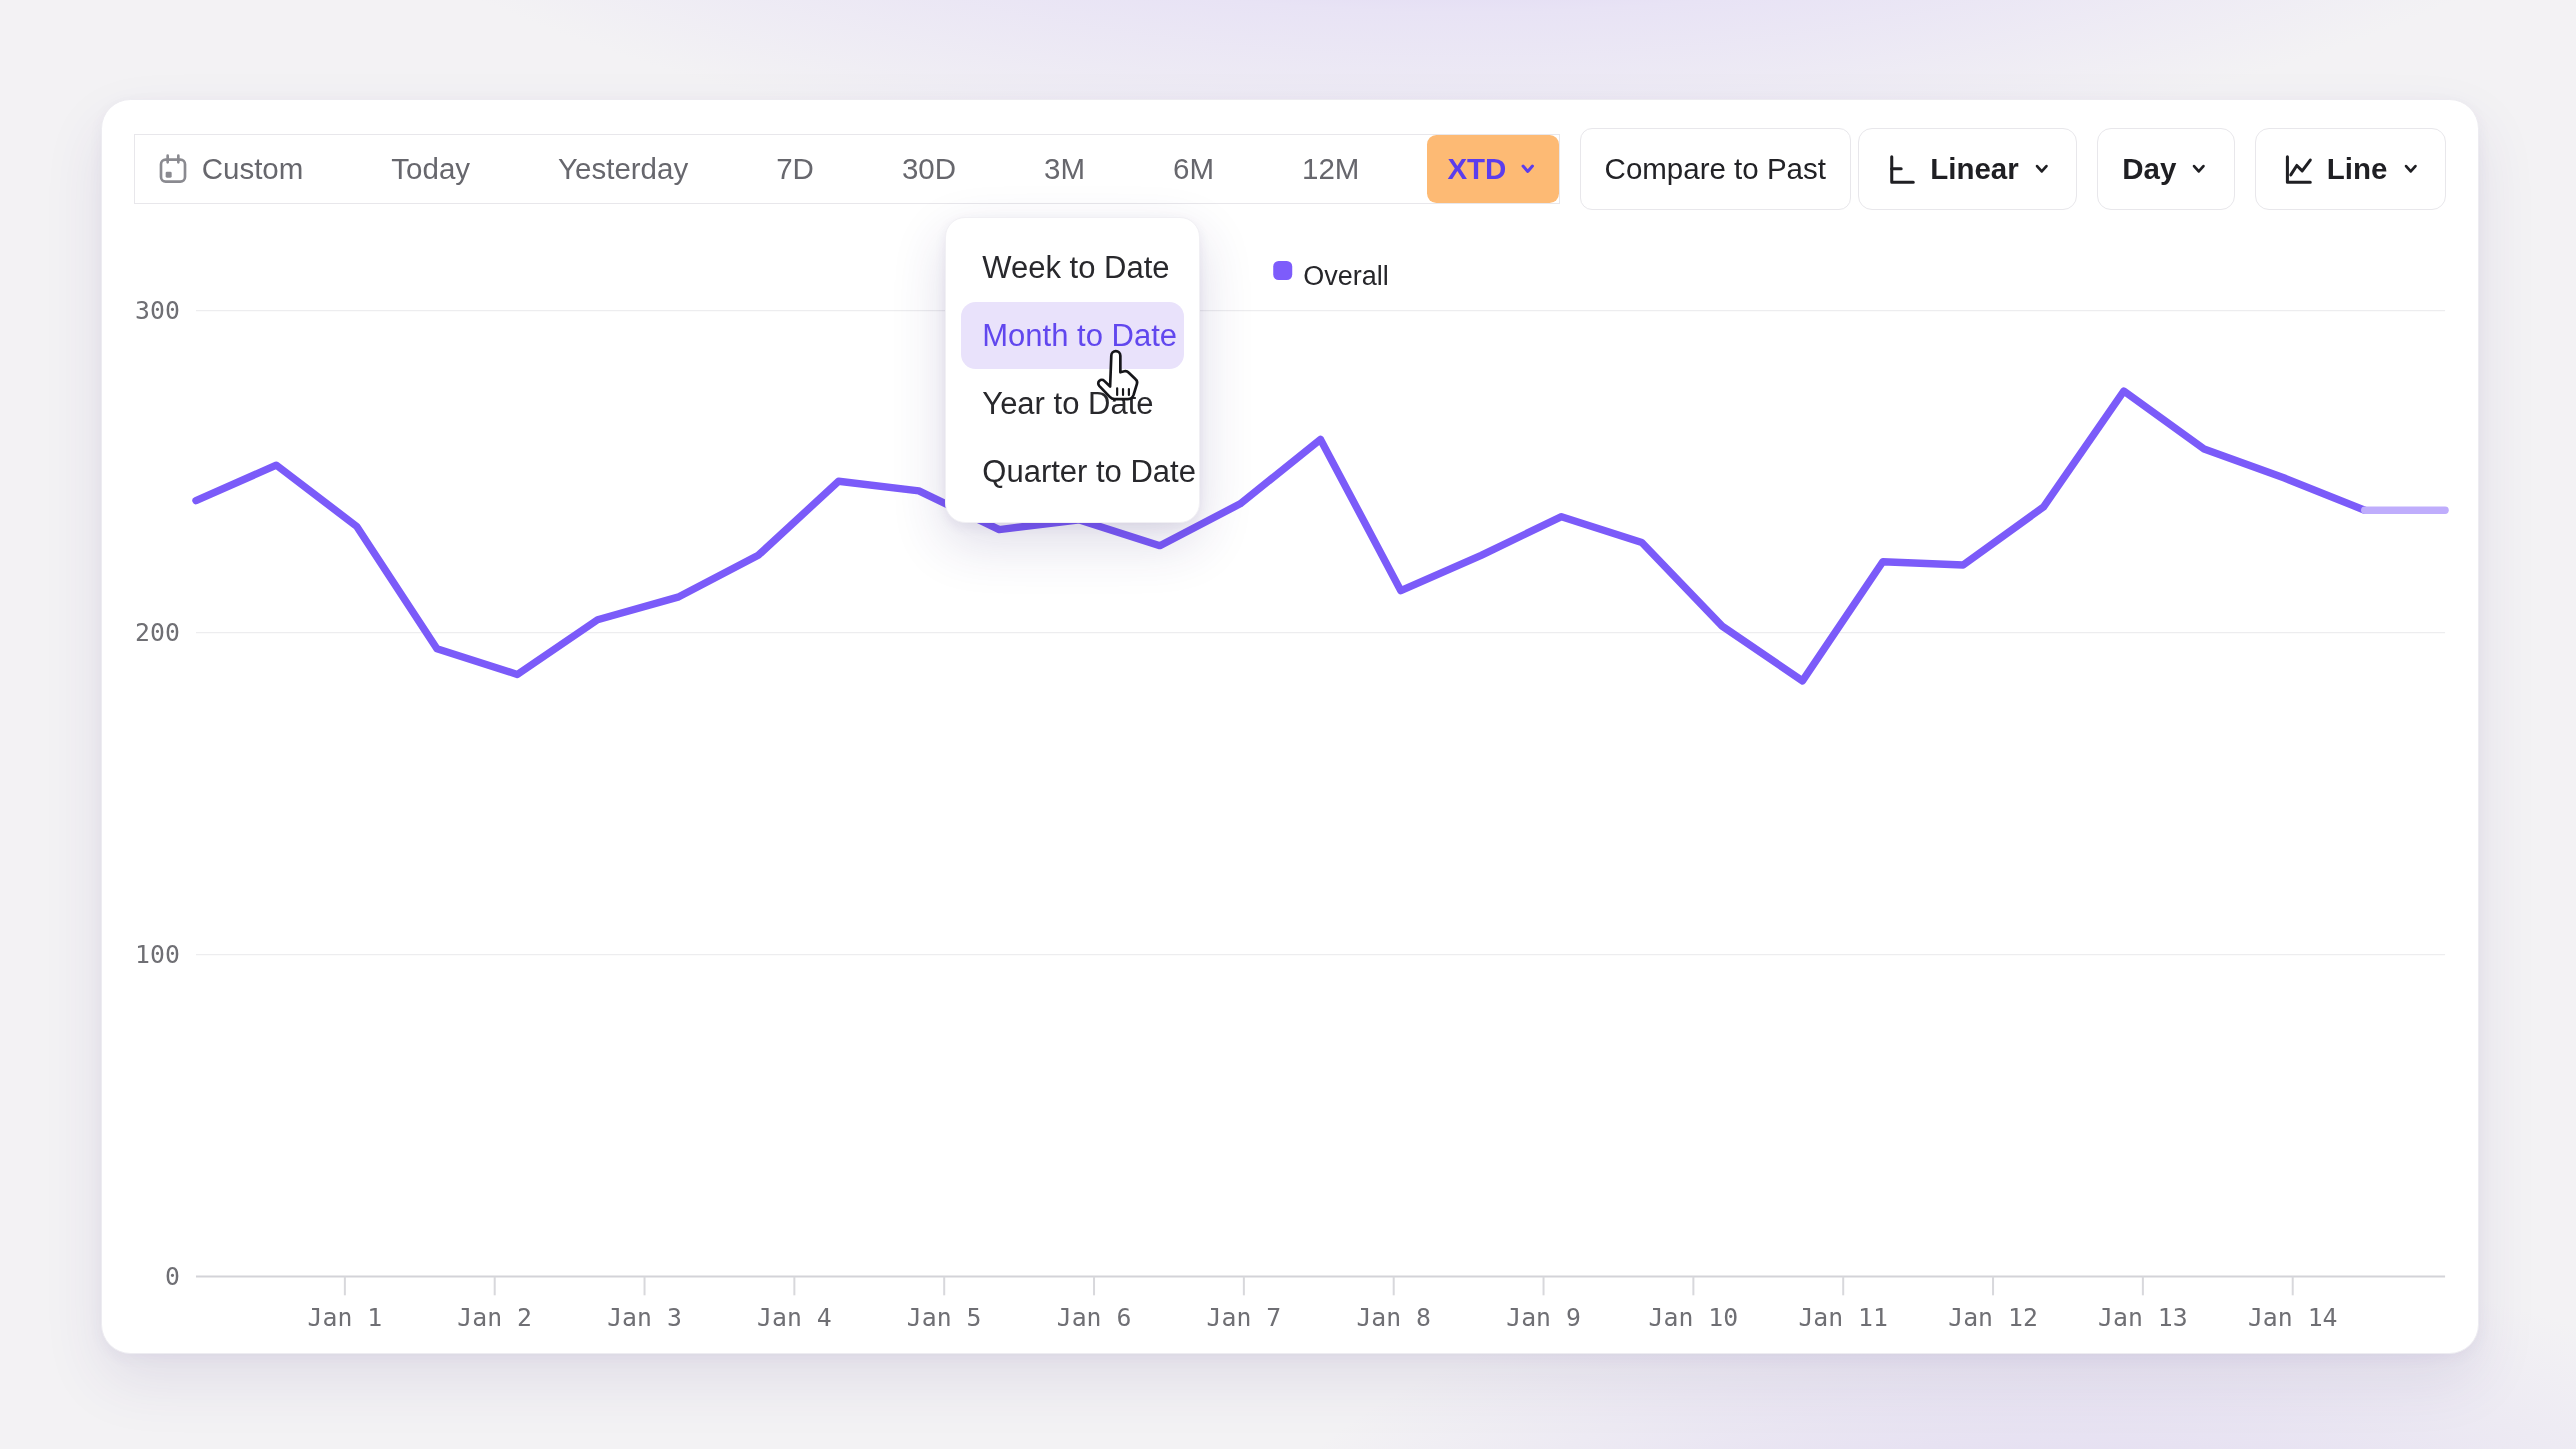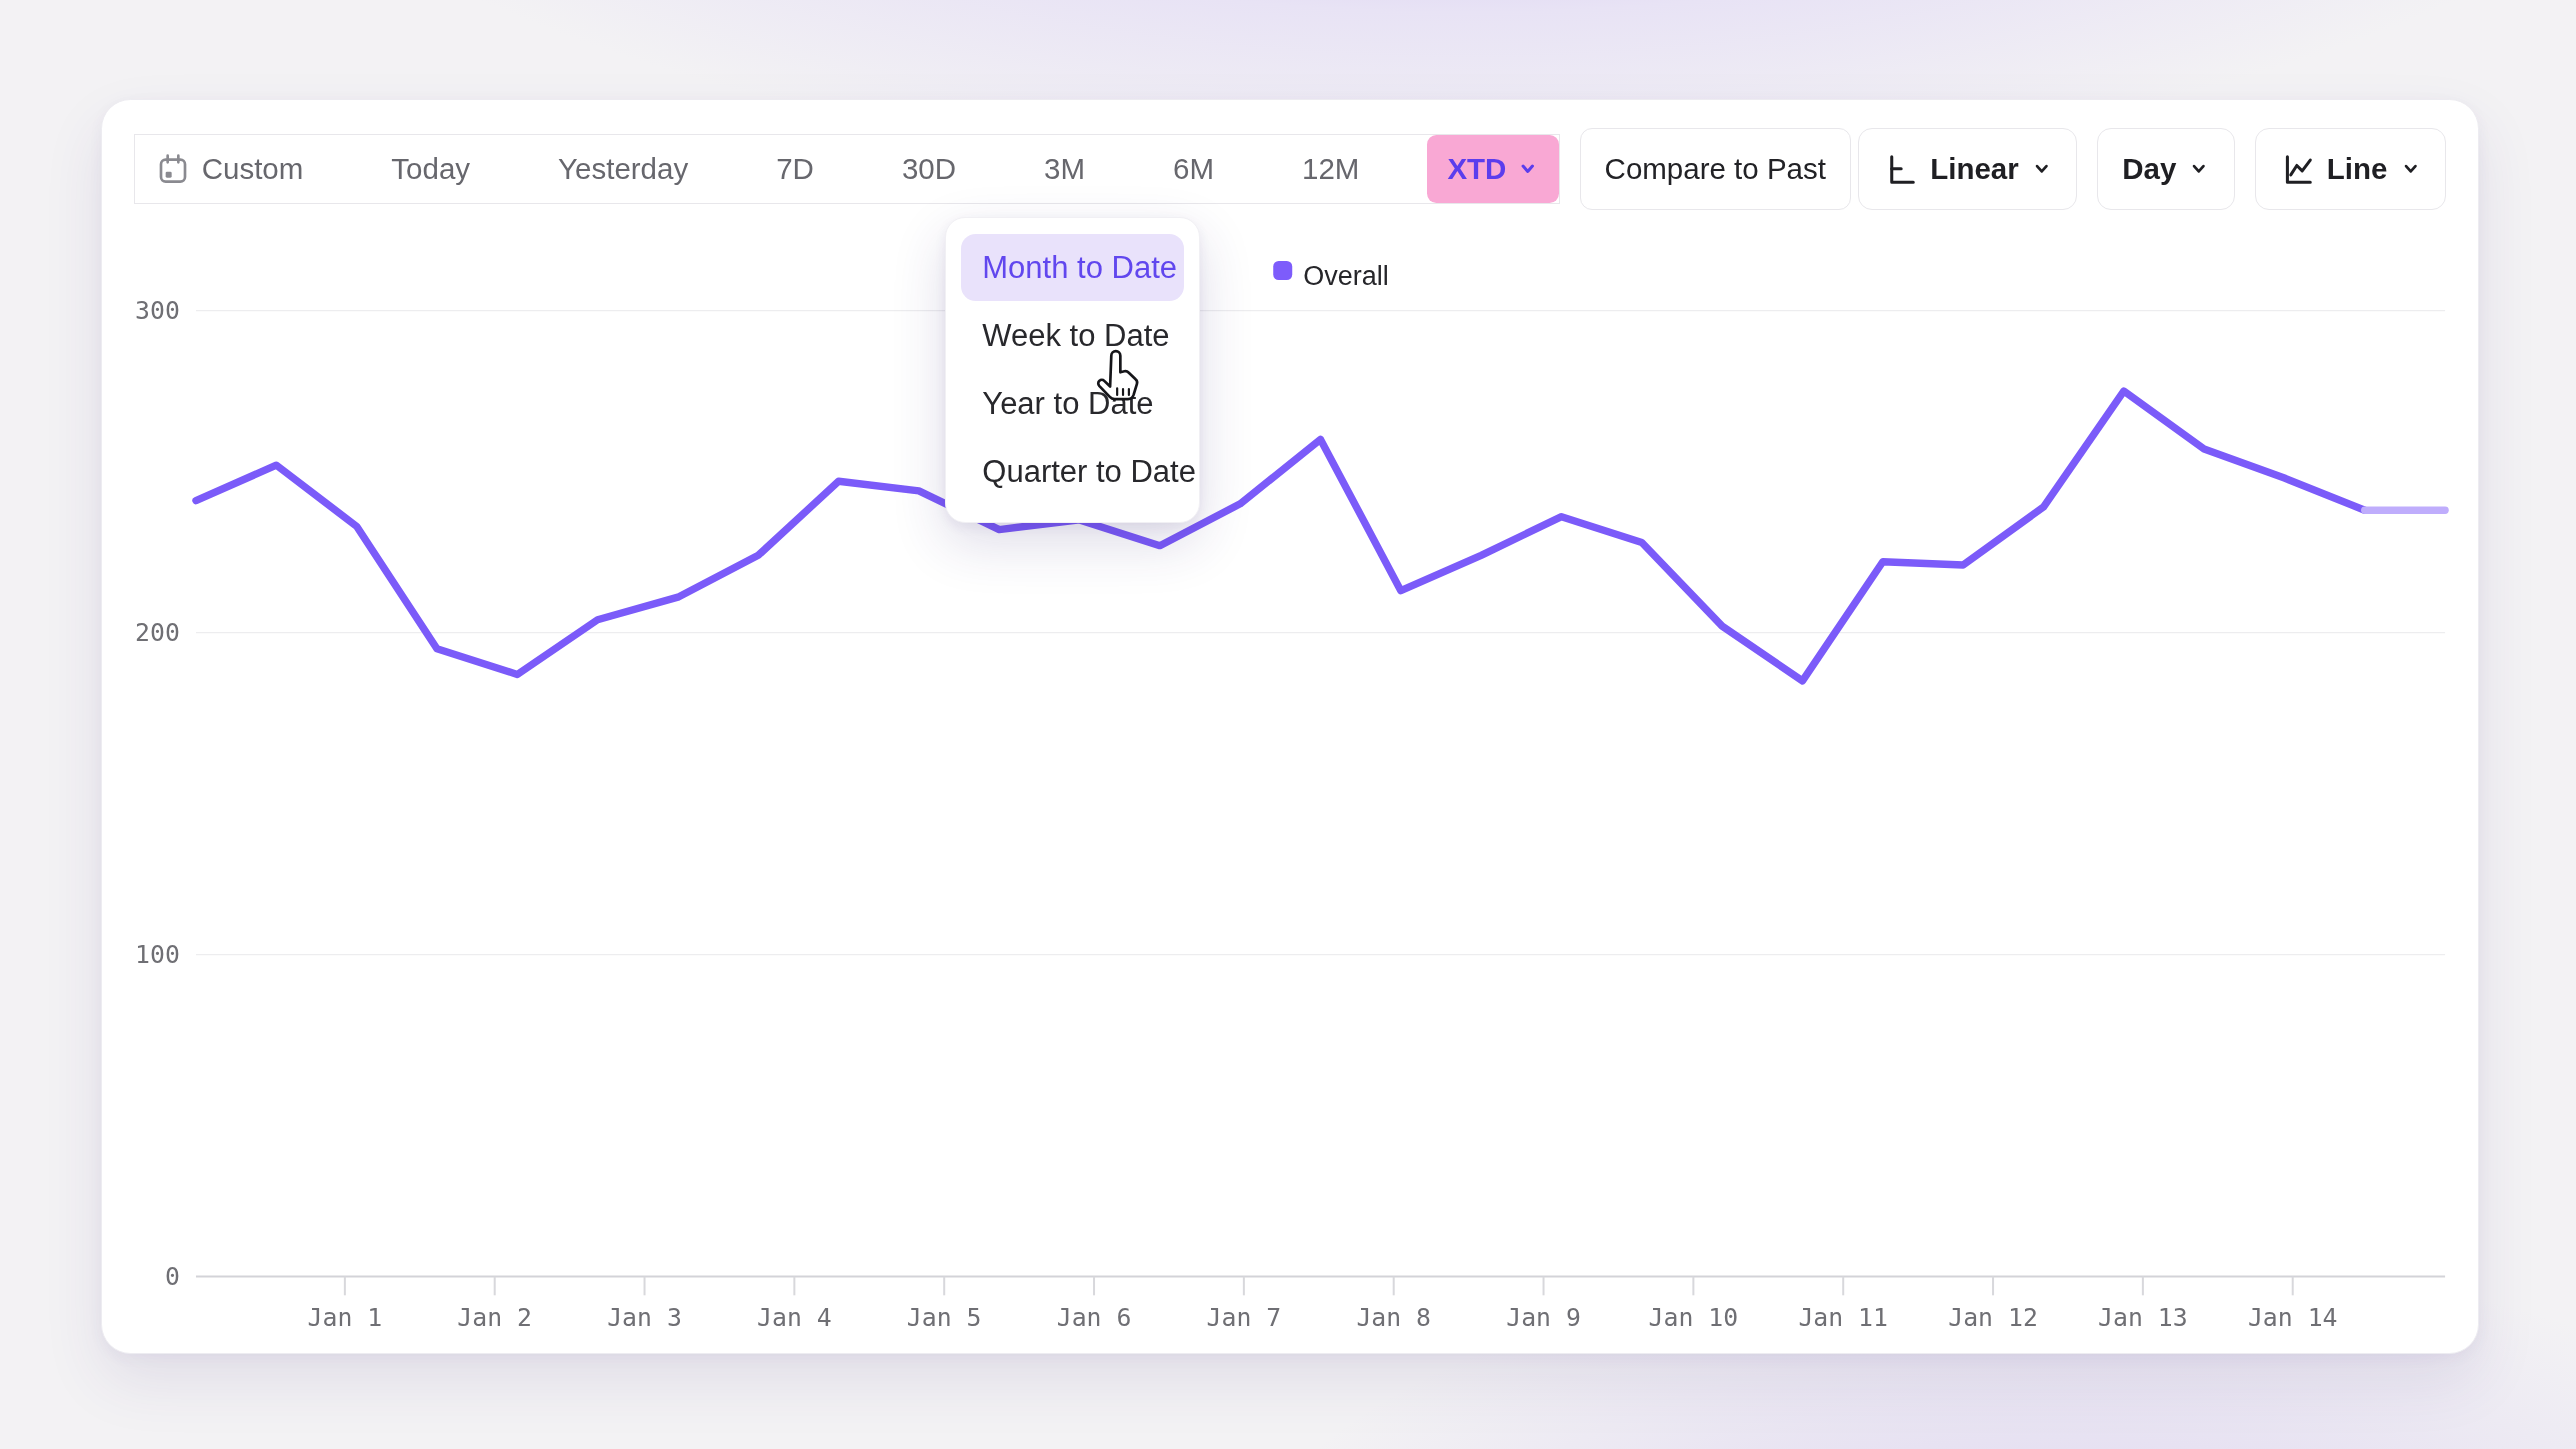--- a/index.html
+++ b/index.html
@@ -14,21 +14,21 @@
   .card{
     position:absolute;left:101px;top:99px;width:2376px;height:1253px;
     background:#ffffff;border:1.3px solid #edecf1;border-radius:29.5px;
     box-shadow:0 27px 60px rgba(70,50,130,.10), 0 4px 13.4px rgba(70,50,130,.05);
   }
   .toolbar{position:absolute;left:32px;top:34px;width:2312px;height:70px;display:flex;align-items:center;}
   .seg-control{display:flex;align-items:stretch;height:70px;background:#fff;border:1.3px solid #e8e7eb;border-radius:0;overflow:hidden;box-sizing:border-box;gap:48px;}
   .seg{display:flex;align-items:center;justify-content:center;gap:10.7px;padding:0 20px;
        font-size:29.5px;color:#67676d;font-weight:400;background:#fff;border-right:1.3px solid #eceaef;cursor:pointer;white-space:nowrap;}
   .seg:last-child{border-right:none;}
-  .seg.selected{background:#f9a8d4;color:#5b3ded;font-weight:600;border-right:none;border-radius:9.4px;}
+  .seg.selected{background:#fdba74;color:#5b3ded;font-weight:600;border-right:none;border-radius:9.4px;}
   .btn{display:flex;align-items:center;gap:12px;height:82px;box-sizing:border-box;padding:0 24px;
        background:#fff;border:1.3px solid #e8e7eb;border-radius:12px;font-size:29.5px;color:#222226;font-weight:500;cursor:pointer;white-space:nowrap;}
   .compare{margin-left:20px;}
   .right-group{margin-left:auto;display:flex;gap:20px;}
   .right-group .btn{font-weight:700;color:#1f1f23;border-radius:14px;}
   .chev{flex:0 0 auto;}
   .legend{position:absolute;left:1229px;top:161px;transform:translateX(-50%);display:flex;align-items:flex-start;gap:11px;}
   .legend-swatch{width:19px;height:19px;border-radius:5.4px;}
   .legend-label{font-size:27px;font-weight:500;color:#26262a;}
   .menu{
@@ -161,22 +161,22 @@
       <text x="2819.1140600000003" y="1828" text-anchor="middle">Jan 12</text>
       <line x1="3042.4909199999997" y1="1754" x2="3042.4909199999997" y2="1782" stroke="#d8d8dc" stroke-width="3"></line>
       <text x="3042.4909199999997" y="1828" text-anchor="middle">Jan 13</text>
       <line x1="3265.86778" y1="1754" x2="3265.86778" y2="1782" stroke="#d8d8dc" stroke-width="3"></line>
       <text x="3265.86778" y="1828" text-anchor="middle">Jan 14</text>
       <polyline points="140,597.2 259.75,544.4 379.5,635.5999999999999 499.25,818 619,856.4 738.75,774.8 858.5,741.2 978.25,678.8 1098,568.4 1217.75,582.8 1337.5,640.4 1457.25,626 1577,664.4 1696.75,602 1816.5,506 1936.25,731.5999999999999 2056,678.8 2175.75,621.2 2295.5,659.5999999999999 2415.25,784.4 2535,866 2654.75,688.4 2774.5,693.2 2894.25,606.8 3014,434 3133.75,520.4 3253.5,563.6 3373.25,611.5999999999999" fill="none" stroke="#7b5bf9" stroke-width="11" stroke-linejoin="round" stroke-linecap="round"></polyline>
       <polyline points="3373.25,611.5999999999999 3493,611.5999999999999" fill="none" stroke="#bfadfc" stroke-width="11" stroke-linejoin="round" stroke-linecap="round"></polyline>
     </svg>
 
   <div class="menu" id="dropdown-menu">
+      <div class="menu-item">Week to Date</div>
       <div class="menu-item active">Month to Date</div>
-      <div class="menu-item">Week to Date</div>
       <div class="menu-item">Year to Date</div>
       <div class="menu-item">Quarter to Date</div>
     </div>
 
   <svg class="cursor-icon" width="58" height="62" viewBox="0 0 34 37">
     <path d="M13 4.6 c0-1.5 1.2-2.7 2.7-2.7 s2.7 1.2 2.7 2.7 V14.5 l2.4-.6 c.9-.2 1.8 0 2.5.7 l4.2 4 c.8.7 1.1 1.8.8 2.8 l-2 6.6 c-.5 1.5-1.8 2.5-3.3 2.5 h-8 c-1.1 0-2.2-.5-2.9-1.3 l-6.3-6.6 c-.8-.9-.8-2.2.1-3 .8-.8 2.1-.8 2.9 0 l3.5 3.4 z" fill="#ffffff" stroke="#16161a" stroke-width="1.6" stroke-linejoin="round"></path>
     <path d="M16.5 24 v4 M20 24.5 v3.5 M23.5 24.5 v3.5" stroke="#16161a" stroke-width="1.3" stroke-linecap="round"></path>
   </svg>
 
 </div>

